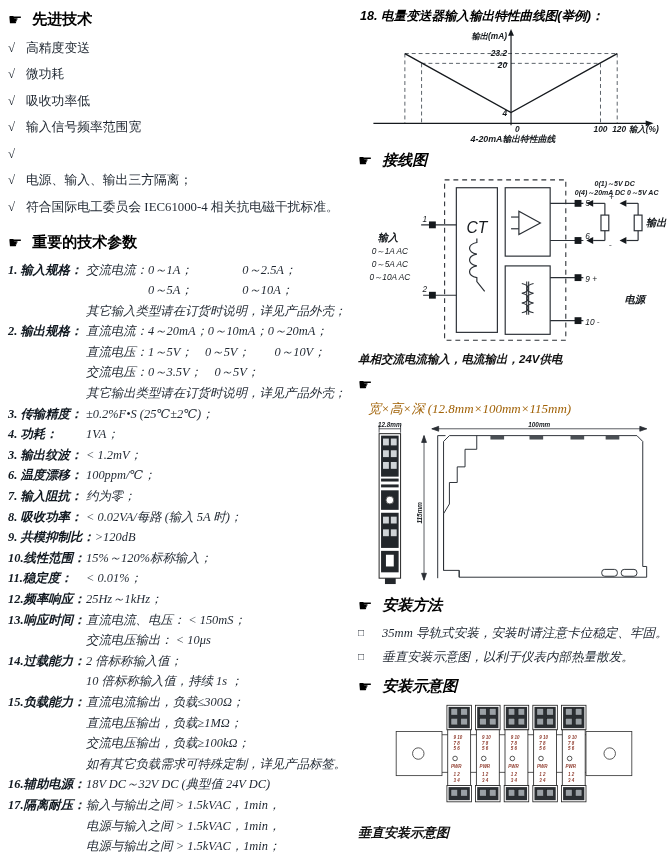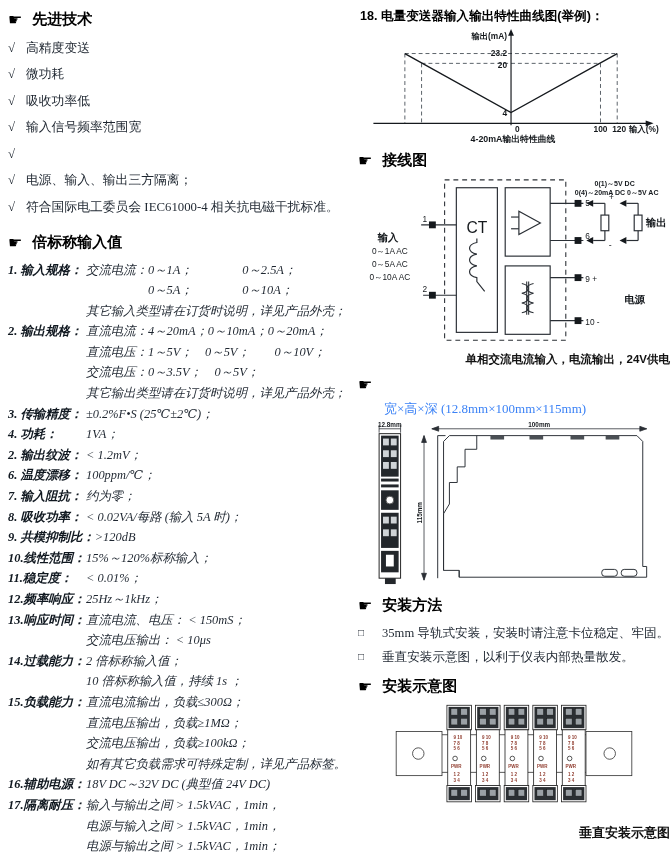--- a/index.html
+++ b/index.html
@@ -1,37 +1,37 @@
 <!DOCTYPE html>
 <html><head>
 <meta charset="utf-8">
 <style>
   html,body{margin:0;padding:0;background:#fff;}
   .page{position:relative;width:672px;height:853px;background:#fff;overflow:hidden;
         font-family:"Liberation Serif","DejaVu Serif",serif;color:#1e2630;
         display:flex;box-sizing:border-box;padding:6px 2px 0 8px;}
   .col-left{width:348px;flex-shrink:0;}
-  .col-right{width:312px;margin-left:2px;flex-shrink:0;}
+  .col-right{width:312px;margin-left:2px;flex-shrink:0;font-style:italic;}
 
   .sec-head{display:flex;align-items:center;font-family:"Liberation Sans","DejaVu Sans",sans-serif;
             font-weight:bold;font-size:15px;color:#000;margin:4px 0 6px 0;}
   .sec-head .hand{font-size:16px;margin-right:10px;}
   .check-list .check-item{display:flex;align-items:center;height:26.5px;font-size:12.8px;}
   .check-list .mark{width:18px;flex-shrink:0;}
   .param-list{margin-top:8px;}
   .param-row{display:flex;font-size:12.4px;line-height:20.6px;font-style:italic;}
   .param-term{font-weight:bold;white-space:nowrap;min-width:78px;flex-shrink:0;color:#101820;}
   .param-value{white-space:pre-line;}
 
   .h18{font-weight:bold;font-size:12.6px;color:#000;margin:2px 0 2px 2px;
        font-family:"Liberation Sans","DejaVu Sans",sans-serif;}
   svg text{font-family:"Liberation Sans","DejaVu Sans",sans-serif;}
-  .fig-caption{text-align:right;font-size:11.5px;font-weight:bold;color:#111;
+  .fig-caption{text-align:left;font-size:11.5px;font-weight:bold;color:#111;
                font-family:"Liberation Sans","DejaVu Sans",sans-serif;}
-  .dims-subtitle{font-size:13px;margin:2px 0 2px 26px;color:#3b82f6;}
+  .dims-subtitle{font-size:13px;margin:2px 0 2px 10px;color:#a16207;}
   .bullet-list .bullet-item{display:flex;font-size:12.6px;line-height:24px;}
   .bullet-list .mark{width:24px;flex-shrink:0;font-size:10px;}
 </style>
 </head>
 <body>
 
 <div class="page">
 
   <div class="col-left">
 
@@ -72,21 +72,21 @@
         </div>
 
         <div class="check-item">
           <span class="mark">√</span>
           <span>符合国际电工委员会 IEC61000-4 相关抗电磁干扰标准。</span>
         </div>
       </div>
 
     <div class="sec-head" style="margin-top:12px;">
       <span class="hand">☛</span>
-      <span>倍标称输入值</span>
+      <span>重要的技术参数</span>
     </div>
 
     <div class="param-list">
 
         <div class="param-row">
           <span class="param-term">1. 输入规格：</span>
           <span class="param-value">交流电流：0～1A；　　　　0～2.5A；
 　　　　　0～5A；　　　　0～10A；
 其它输入类型请在订货时说明，详见产品外壳；</span>
         </div>
@@ -103,21 +103,21 @@
           <span class="param-term">3. 传输精度：</span>
           <span class="param-value">±0.2%F•S (25℃±2℃)；</span>
         </div>
 
         <div class="param-row">
           <span class="param-term">4. 功耗：</span>
           <span class="param-value">1VA；</span>
         </div>
 
         <div class="param-row">
-          <span class="param-term">2. 输出纹波：</span>
+          <span class="param-term">3. 输出纹波：</span>
           <span class="param-value">&lt; 1.2mV；</span>
         </div>
 
         <div class="param-row">
           <span class="param-term">6. 温度漂移：</span>
           <span class="param-value">100ppm/℃；</span>
         </div>
 
         <div class="param-row">
           <span class="param-term">7. 输入阻抗：</span>

